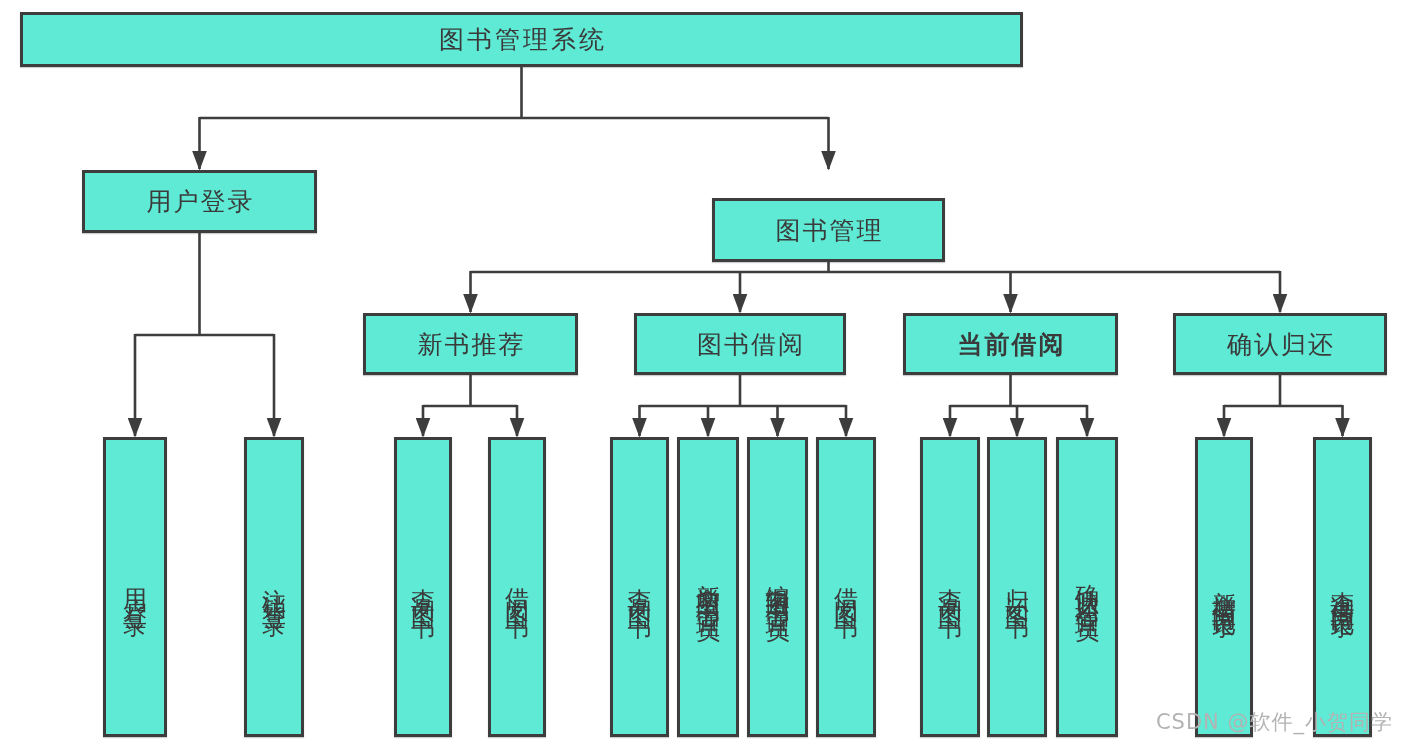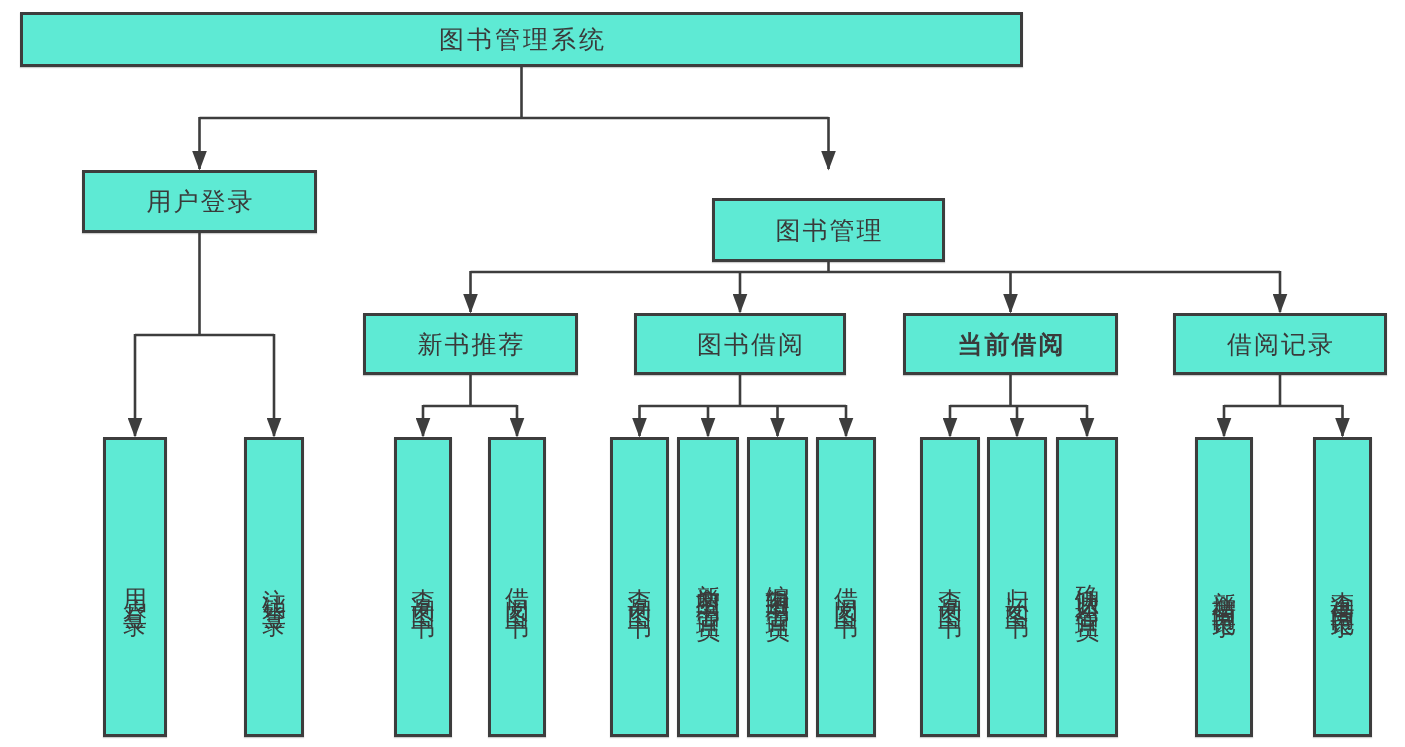--- a/index.html
+++ b/index.html
@@ -108,28 +108,29 @@
         <path marker-end="url(#arrow)" d="M 1342.5 405 V 436"></path>
       </g>
     </svg>
   <div id="nodes">
       <div class="box h root" style="left: 20px; top: 12px; width: 1003px; height: 55px; border-color: rgb(61, 61, 61); color: rgb(58, 58, 58);">图书管理系统</div>
       <div class="box h" style="left: 82px; top: 170px; width: 235px; height: 63px; border-color: rgb(61, 61, 61); color: rgb(58, 58, 58);">用户登录</div>
       <div class="box h" style="left: 712px; top: 170px; width: 233px; height: 64px; border-color: rgb(61, 61, 61); color: rgb(58, 58, 58); margin-top: 28px;">图书管理</div>
       <div class="box h" style="left: 363px; top: 313px; width: 215px; height: 62px; border-color: rgb(61, 61, 61); color: rgb(58, 58, 58);">新书推荐</div>
       <div class="box h" style="left: 634px; top: 313px; width: 212px; height: 62px; border-color: rgb(61, 61, 61); color: rgb(58, 58, 58); padding-left: 20px;">图书借阅</div>
       <div class="box h" style="left: 903px; top: 313px; width: 215px; height: 62px; border-color: rgb(61, 61, 61); color: rgb(58, 58, 58); font-weight: bold;">当前借阅</div>
-      <div class="box h" style="left: 1173px; top: 313px; width: 214px; height: 62px; border-color: rgb(61, 61, 61); color: rgb(58, 58, 58);">借阅记录</div>
+      <div class="box h" style="left: 1173px; top: 313px; width: 214px; height: 62px; border-color: rgb(61, 61, 61); color: rgb(58, 58, 58);">确认归还</div>
       <div class="box v" style="left: 103px; top: 437px; width: 64px; height: 300px; border-color: rgb(61, 61, 61); color: rgb(58, 58, 58);">用户登录</div>
       <div class="box v" style="left: 244px; top: 437px; width: 60px; height: 300px; border-color: rgb(61, 61, 61); color: rgb(58, 58, 58);">注销登录</div>
       <div class="box v" style="left: 394px; top: 437px; width: 58px; height: 300px; border-color: rgb(61, 61, 61); color: rgb(58, 58, 58);">查询图书</div>
       <div class="box v" style="left: 488px; top: 437px; width: 58px; height: 300px; border-color: rgb(61, 61, 61); color: rgb(58, 58, 58);">借阅图书</div>
       <div class="box v" style="left: 610px; top: 437px; width: 59px; height: 300px; border-color: rgb(61, 61, 61); color: rgb(58, 58, 58);">查询图书</div>
       <div class="box v long" style="left: 677px; top: 437px; width: 62px; height: 300px; border-color: rgb(61, 61, 61); color: rgb(58, 58, 58);">新增图书（管理员）</div>
       <div class="box v long" style="left: 747px; top: 437px; width: 61px; height: 300px; border-color: rgb(61, 61, 61); color: rgb(58, 58, 58);">编辑图书（管理员）</div>
       <div class="box v" style="left: 816px; top: 437px; width: 60px; height: 300px; border-color: rgb(61, 61, 61); color: rgb(58, 58, 58);">借阅图书</div>
       <div class="box v" style="left: 920px; top: 437px; width: 60px; height: 300px; border-color: rgb(61, 61, 61); color: rgb(58, 58, 58);">查询图书</div>
       <div class="box v" style="left: 987px; top: 437px; width: 60px; height: 300px; border-color: rgb(61, 61, 61); color: rgb(58, 58, 58);">归还图书</div>
       <div class="box v long" style="left: 1056px; top: 437px; width: 62px; height: 300px; border-color: rgb(61, 61, 61); color: rgb(58, 58, 58);">确认归还（管理员）</div>
       <div class="box v long" style="left: 1195px; top: 437px; width: 58px; height: 300px; border-color: rgb(61, 61, 61); color: rgb(58, 58, 58);">新增借阅记录</div>
       <div class="box v long" style="left: 1313px; top: 437px; width: 59px; height: 300px; border-color: rgb(61, 61, 61); color: rgb(58, 58, 58);">查询借阅记录</div>
     </div>
+  <div class="watermark" style="color: rgb(179, 179, 179);">CSDN @软件_小贺同学</div>
 </div>
 
 </body></html>

